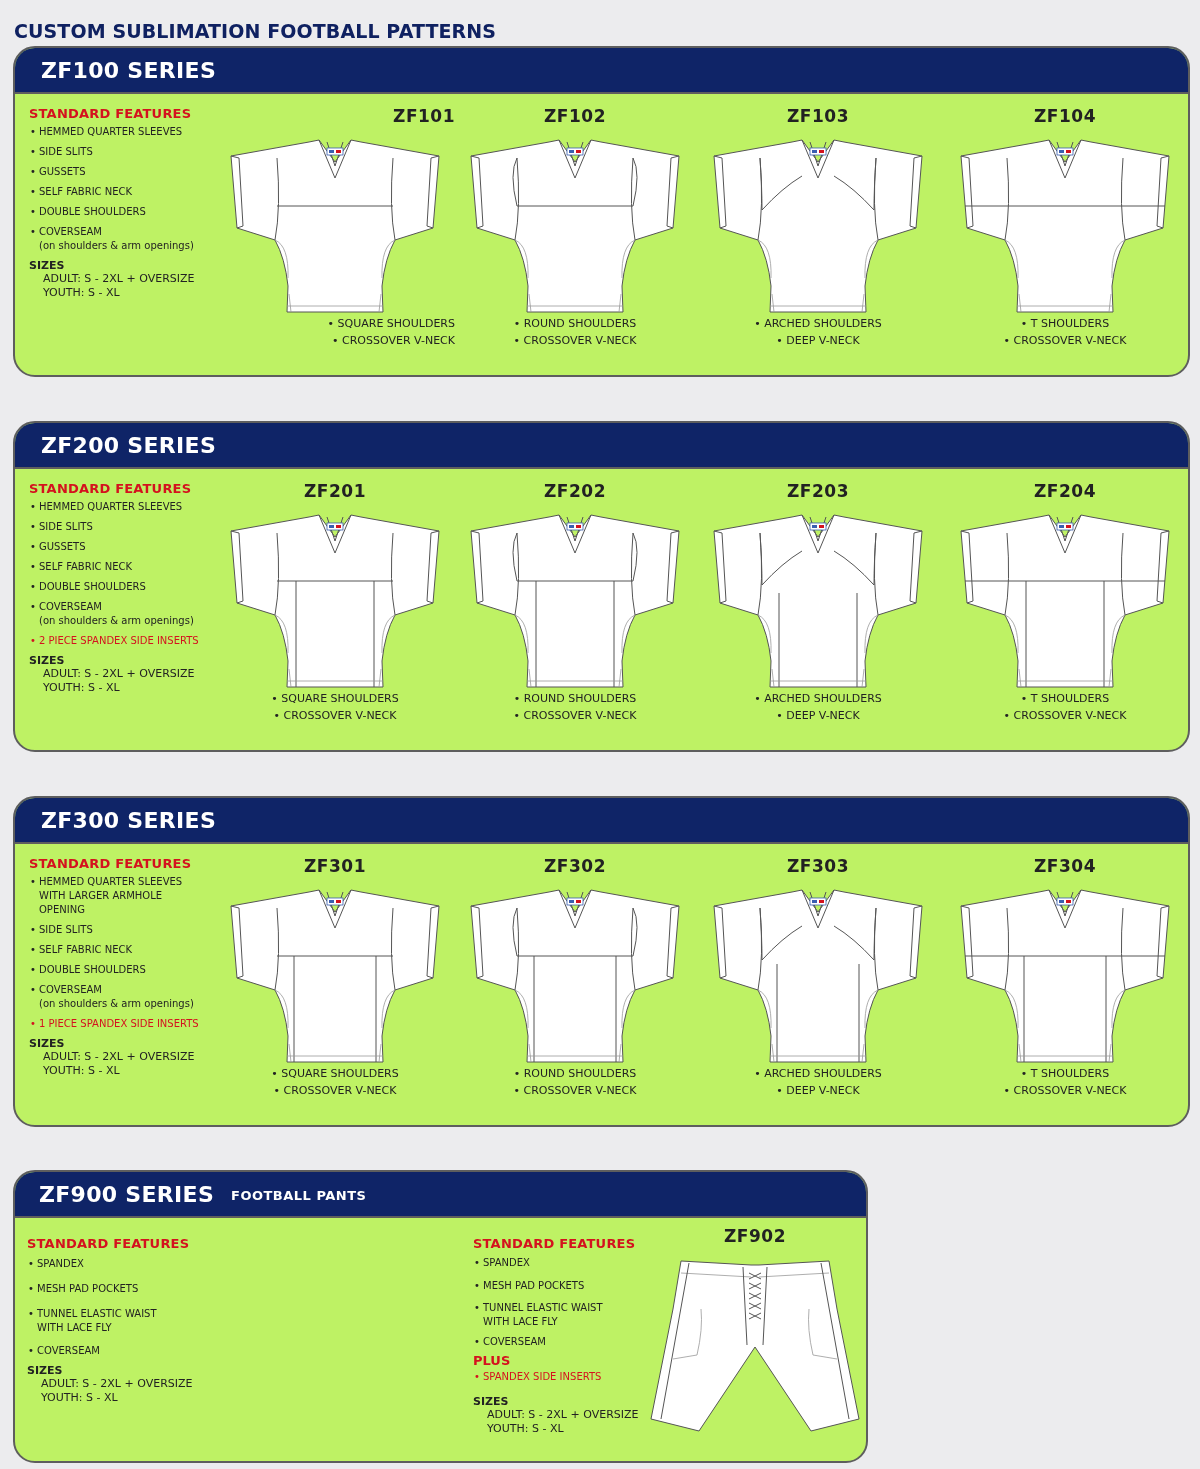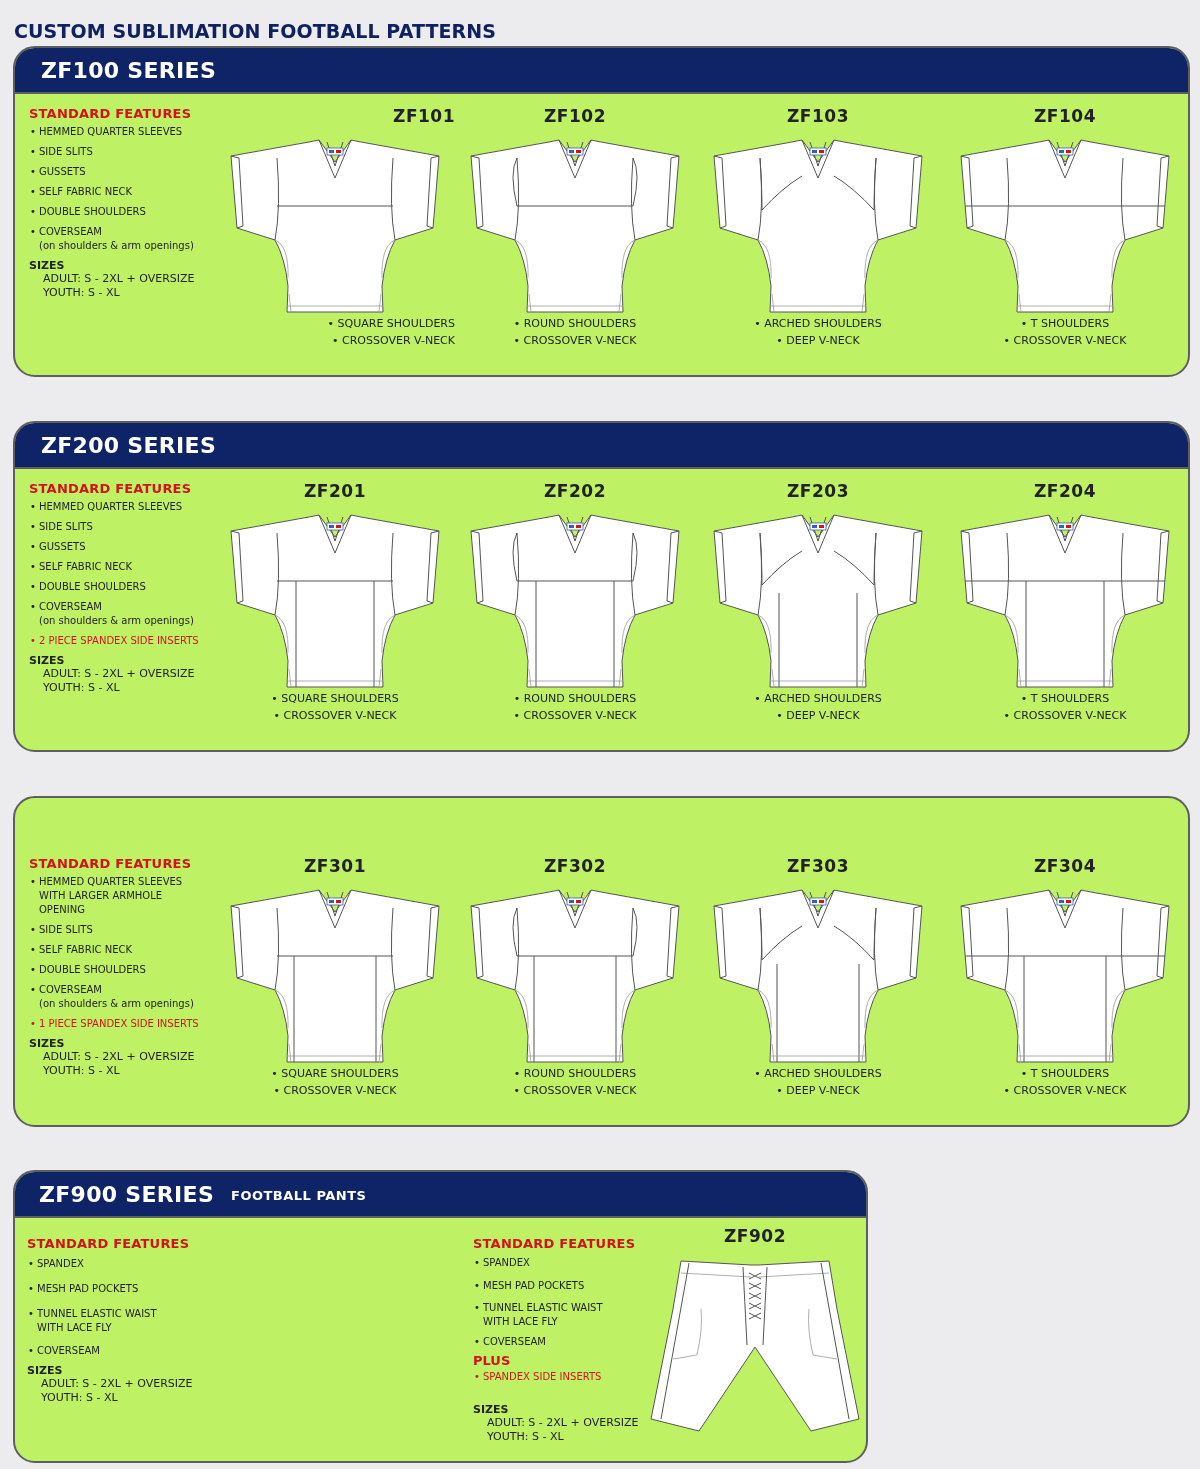--- a/index.html
+++ b/index.html
@@ -241,20 +241,23 @@
         <path d="M77 78 L77 184 M155 78 L155 184" fill="none" stroke="#555" stroke-width="1"></path>
         <path d="M68 178 L164 178" fill="none" stroke="#999" stroke-width="0.8"></path>
         <path d="M70 166 L72 184 M162 166 L160 184" fill="none" stroke="#999" stroke-width="0.8"></path>
       </svg>
     <div class="product-note">• T SHOULDERS</div>
     <div class="product-note">• CROSSOVER V-NECK</div>
   </div>
 </div>
 
 <div class="panel" style="top:796px;height:331px;">
+  <div class="panel-head">
+    <span class="series">ZF300 SERIES</span>
+  </div>
   <div class="features">
     <div class="feat-title">STANDARD FEATURES</div>
     <div class="feat-item">HEMMED QUARTER SLEEVES
 WITH LARGER ARMHOLE
 OPENING</div>
     <div class="feat-item">SIDE SLITS</div>
     <div class="feat-item">SELF FABRIC NECK</div>
     <div class="feat-item">DOUBLE SHOULDERS</div>
     <div class="feat-item">COVERSEAM
 (on shoulders &amp; arm openings)</div>
@@ -376,21 +379,21 @@
   </div>
 
   <div class="features" style="left:458px;top:64px;">
     <div class="feat-title" style="margin-bottom:5px;">STANDARD FEATURES</div>
     <div class="feat-item" style="margin-bottom:9px;">SPANDEX</div>
     <div class="feat-item" style="margin-bottom:8px;">MESH PAD POCKETS</div>
     <div class="feat-item" style="margin-bottom:6px;">TUNNEL ELASTIC WAIST
 WITH LACE FLY</div>
     <div class="feat-item" style="margin-bottom:4px;">COVERSEAM</div>
     <div class="plus-title">PLUS</div>
-    <div class="feat-item red" style="margin-bottom:19px;">SPANDEX SIDE INSERTS</div>
+    <div class="feat-item red" style="margin-bottom:11px;">SPANDEX SIDE INSERTS</div>
     <div class="sizes-title">SIZES</div>
     <div class="sizes-line">ADULT: S - 2XL + OVERSIZE</div>
     <div class="sizes-line">YOUTH: S - XL</div>
   </div>
   <div class="product" style="left:620px;top:54px;width:240px;">
     <div class="product-code">ZF902</div>
     <svg class="product-img pants" viewBox="0 0 232 188" style="height:190px;">
         <path d="M42 12 L112 16 L120 16 L190 12 L198 60 L220 170 L172 182 L124 110 L116 98 L108 110 L60 182 L12 170 L34 60 Z" fill="#fff" stroke="#555" stroke-width="1"></path>
         <path d="M42 24 L112 28 M190 24 L120 28" fill="none" stroke="#999" stroke-width="0.8"></path>
         <path d="M104 18 L108 96 M128 18 L124 96" fill="none" stroke="#555" stroke-width="1"></path>

